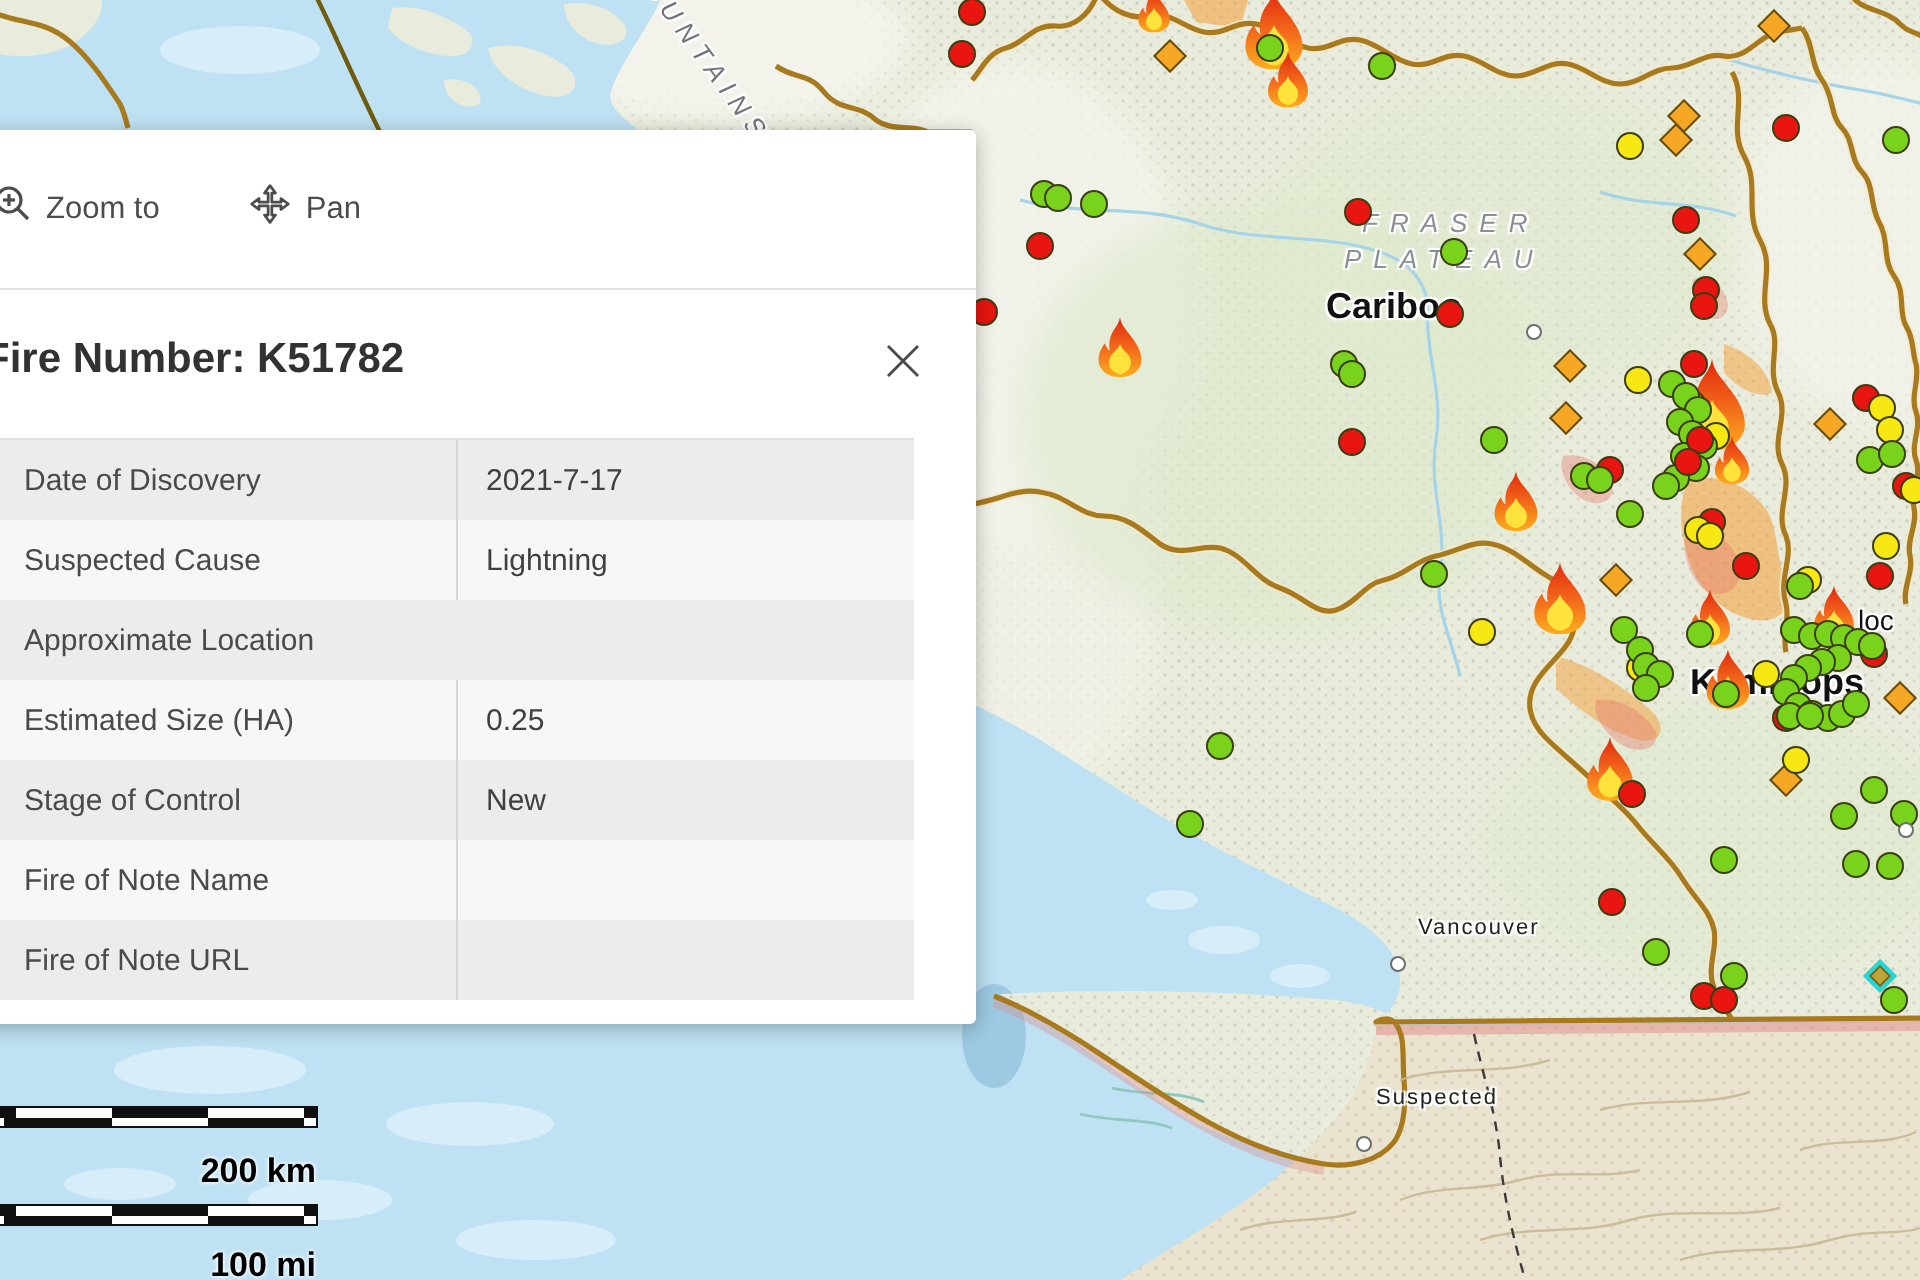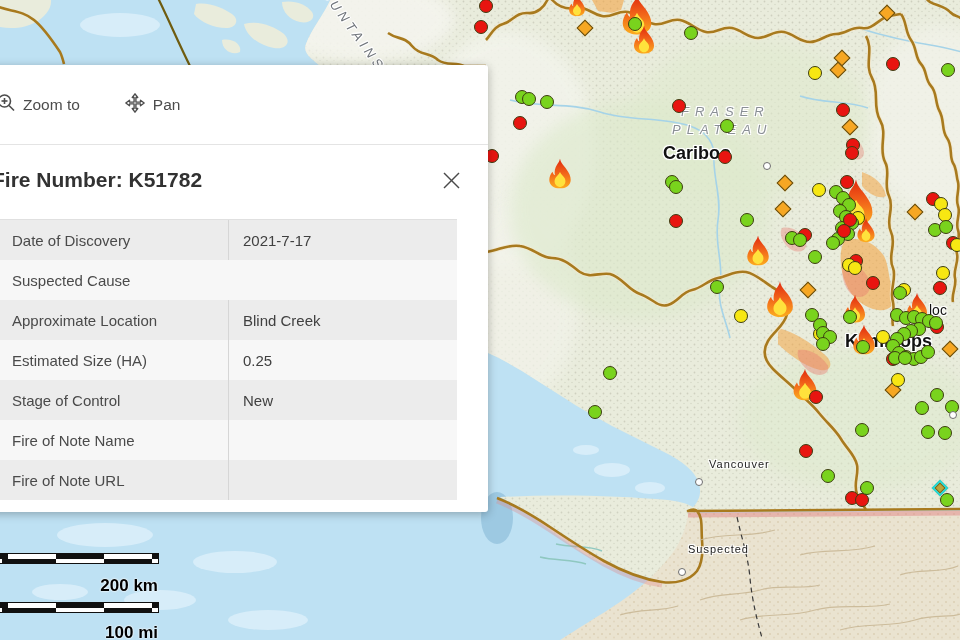--- a/index.html
+++ b/index.html
@@ -397,24 +397,24 @@
         </span>
       </button>
     </div>
     <div id="fieldtable">
         <div class="frow odd">
           <div class="fcell">Date of Discovery</div>
           <div class="fcell val">2021-7-17</div>
         </div>
         <div class="frow even">
           <div class="fcell">Suspected Cause</div>
+          <div class="fcell val">Lightning</div>
         </div>
         <div class="frow odd">
           <div class="fcell">Approximate Location</div>
-          <div class="fcell val">Blind Creek</div>
         </div>
         <div class="frow even">
           <div class="fcell">Estimated Size (HA)</div>
           <div class="fcell val">0.25</div>
         </div>
         <div class="frow odd">
           <div class="fcell">Stage of Control</div>
           <div class="fcell val">New</div>
         </div>
         <div class="frow even">

